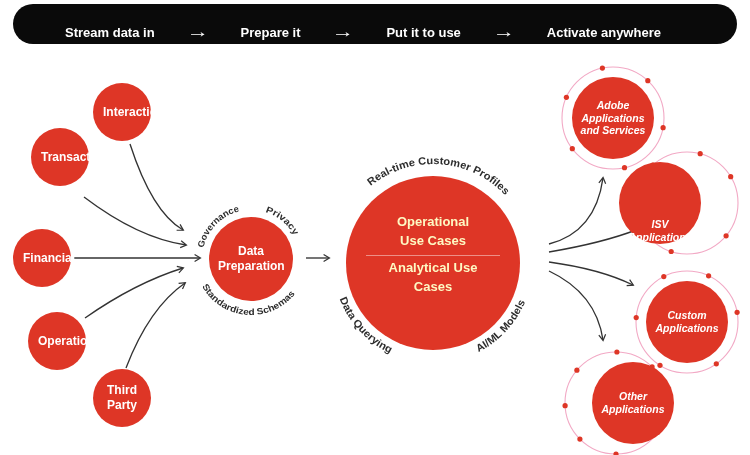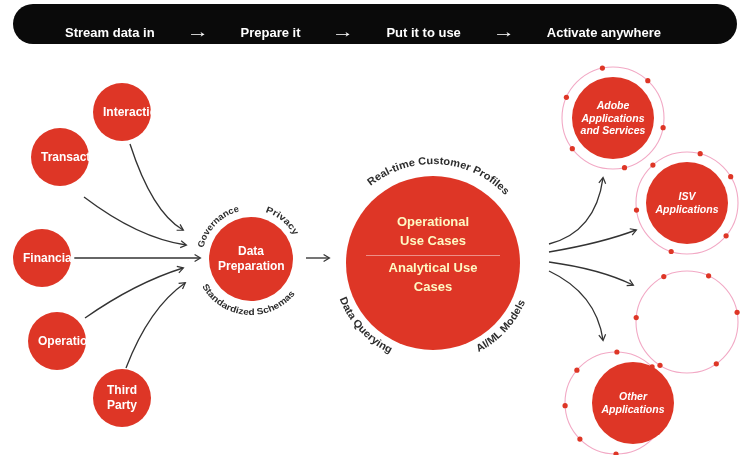--- a/index.html
+++ b/index.html
@@ -35,21 +35,21 @@
   .dest{width:82px;height:82px;font-size:10.5px;font-weight:700;line-height:1.22;}
   .dest span{display:inline-block;width:72px;font-style:italic;}
   
   .src-0{left:93px;top:83px;}
   .src-1{left:31px;top:128px;}
   .src-2{left:13px;top:229px;}
   .src-3{left:28px;top:312px;text-align:right;}
   .src-4{left:93px;top:369px;}
   
   .dest-0{left:572px;top:77px;}
-  .dest-1{left:646px;top:162px;}
+  .dest-1{left:619px;top:162px;align-items:flex-end;}
   .dest-2{left:646px;top:281px;}
   .dest-3{left:592px;top:362px;}
   
   svg.layer{position:absolute;left:0;top:0;z-index:1;}
   .arrow{fill:none;stroke:#333333;stroke-width:1.35;}
   .ring{fill:none;stroke:#f2a9c5;stroke-width:1.1;}
   .curved{fill:#2d2d2d;font-family:"Liberation Sans","DejaVu Sans",sans-serif;font-weight:700;}
   .curved.small{font-size:9px;}
   .curved.big{font-size:10.5px;}
 </style>
@@ -172,17 +172,20 @@
     <div class="core-divider"></div>
     <div class="core-label core-bottom"><span>Analytical Use Cases</span></div>
   </div>
 
   <div class="circle dest dest-0">
       <span>Adobe Applications and Services</span>
     </div>
   <div class="circle dest dest-1">
       <span>ISV Applications</span>
     </div>
+  <div class="circle dest dest-2">
+      <span>Custom Applications</span>
+    </div>
   <div class="circle dest dest-3">
       <span>Other Applications</span>
     </div>
 
 </div>
 
 </body></html>

